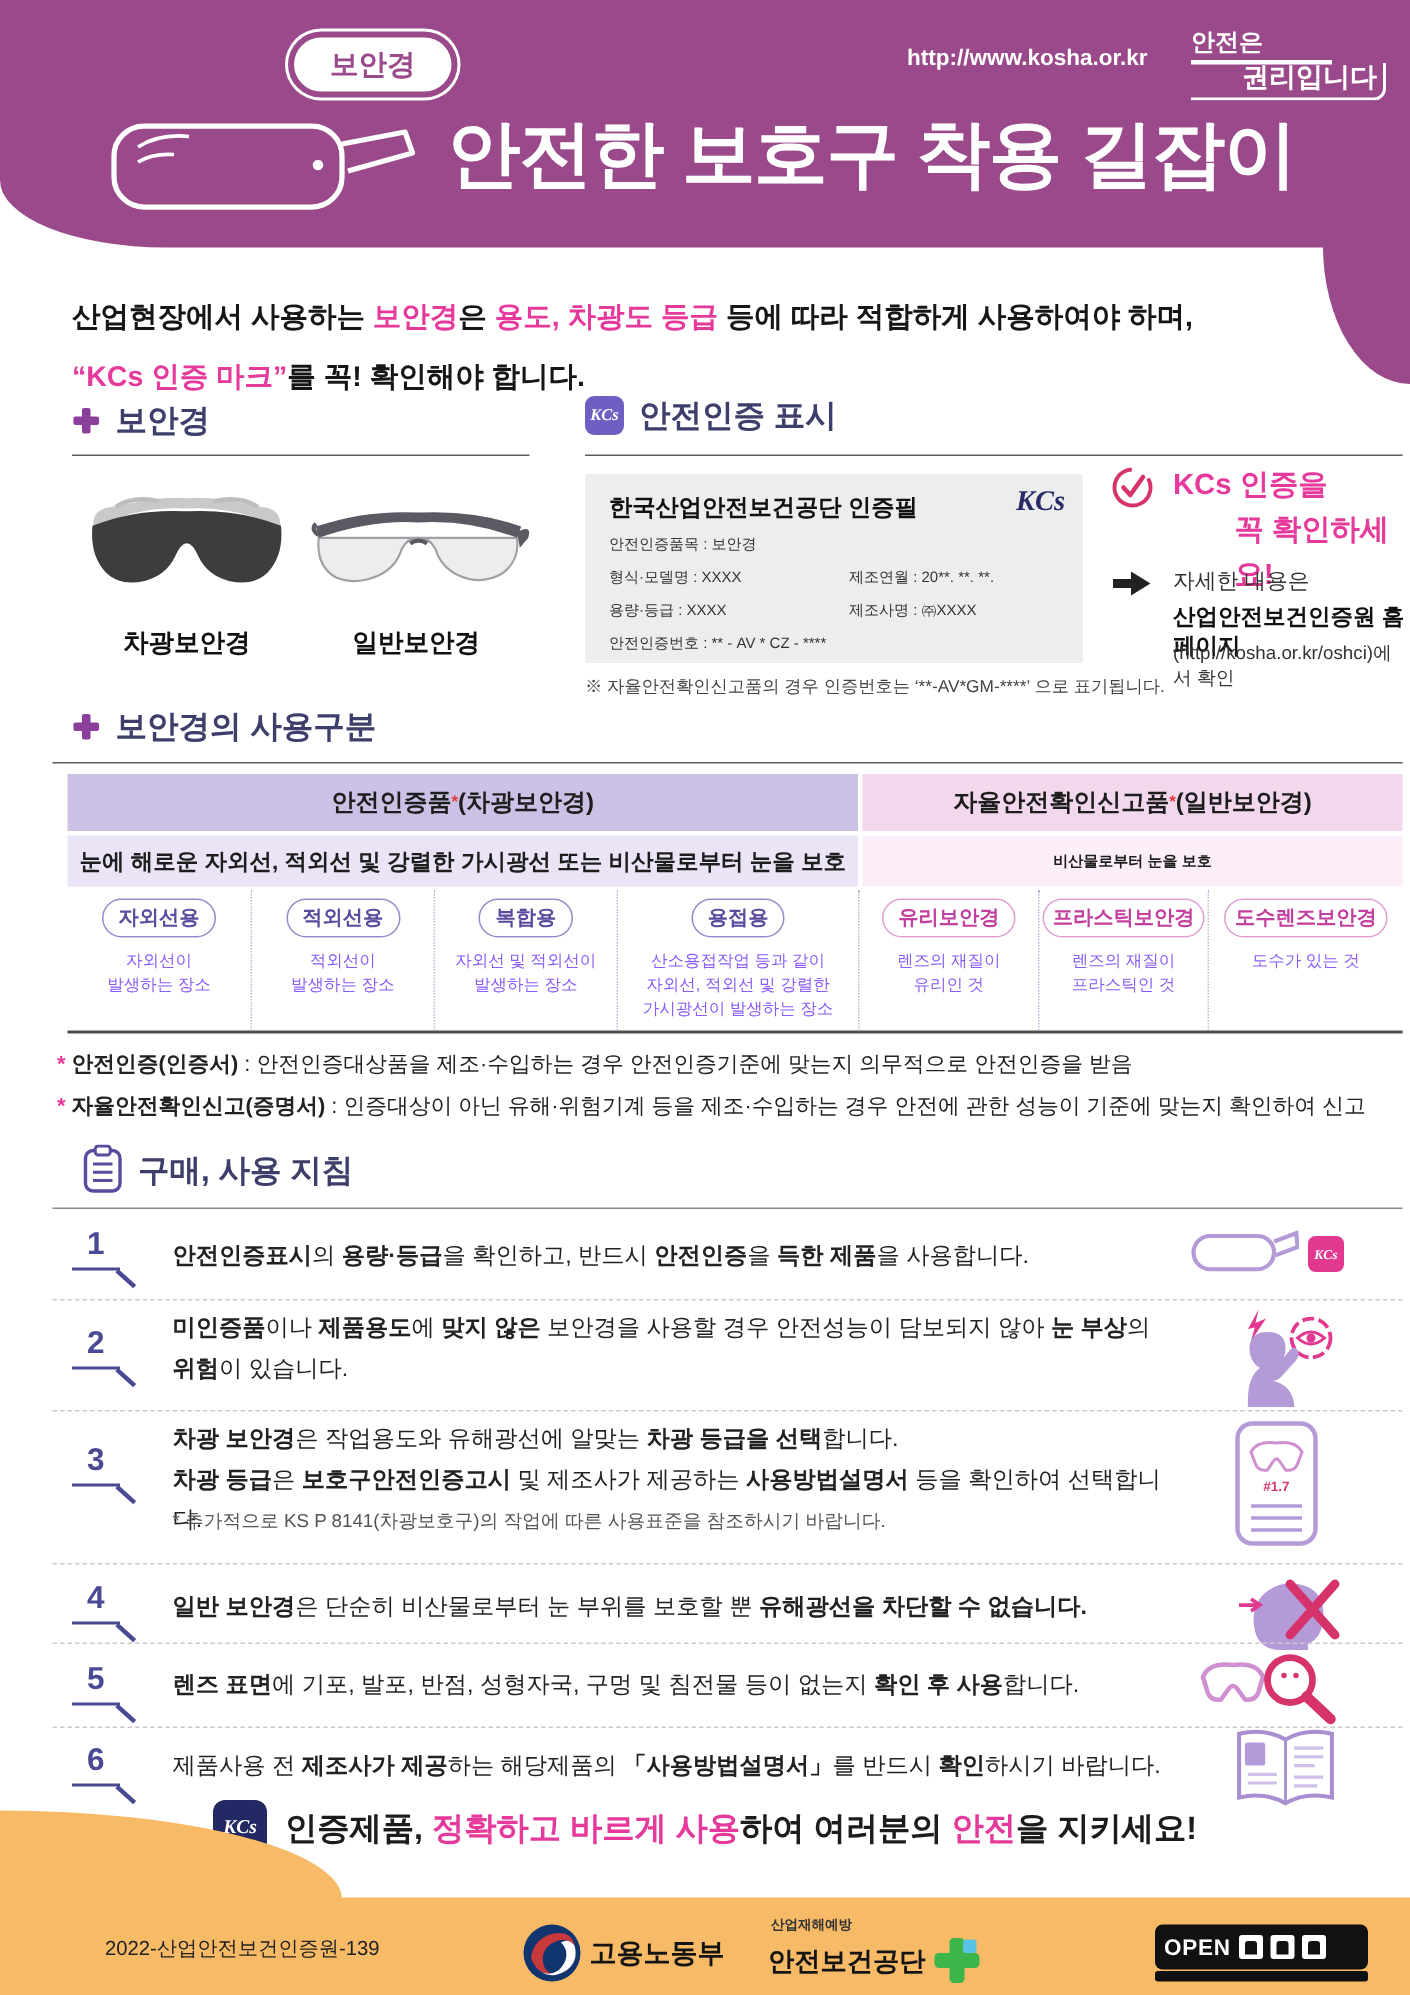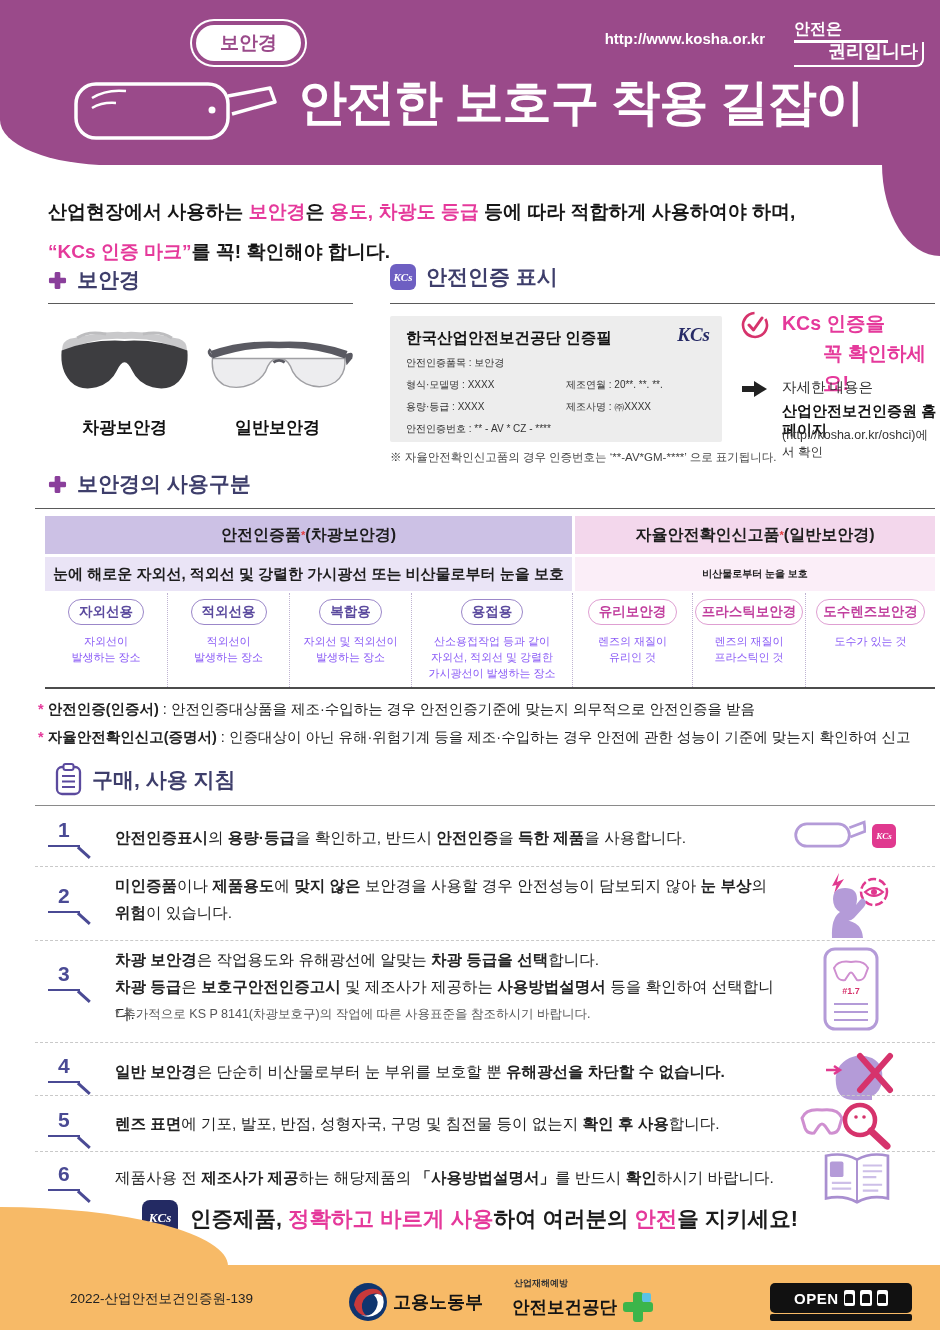--- a/index.html
+++ b/index.html
@@ -97,21 +97,21 @@
   .f-wedge{position:absolute;left:0;top:1207px;width:228px;height:59px;background:#f7ba67;
        border-top-right-radius:100% 100%;}
   .doc-no{position:absolute;left:70px;top:1290px;font-size:13.5px;color:#222;}
   .moel{position:absolute;left:348px;top:1282px;display:flex;align-items:center;gap:5px;}
   .moel .t{font-size:18px;font-weight:800;color:#141414;}
   .kosha{position:absolute;left:512px;top:1277px;}
   .kosha .small{font-size:9px;color:#333;font-weight:700;margin-left:2px;}
   .kosha .row{display:flex;align-items:center;gap:4px;}
   .kosha .t{font-size:17.5px;font-weight:800;color:#141414;}
   .open-badge{position:absolute;right:28px;top:1283px;width:142px;height:30px;background:#111;
-       border-radius:5px;display:flex;align-items:center;gap:5px;padding:0 24px;box-sizing:border-box;}
+       border-radius:5px;display:flex;align-items:center;gap:5px;padding:0 6px;box-sizing:border-box;}
   .open-badge .ot{color:#fff;font-weight:800;font-size:15px;letter-spacing:0.5px;}
   .open-badge .sq{width:16px;height:16px;background:#fff;border-radius:2px;display:inline-flex;
        align-items:center;justify-content:center;}
   .open-badge .sq i{display:block;width:8px;height:9px;background:#111;border-radius:2px 2px 0 0;}
   .open-strip{position:absolute;right:28px;top:1314px;width:142px;height:7px;background:#111;border-radius:2px;}
 </style>
 </head>
 <body>
 
 <div class="page">

